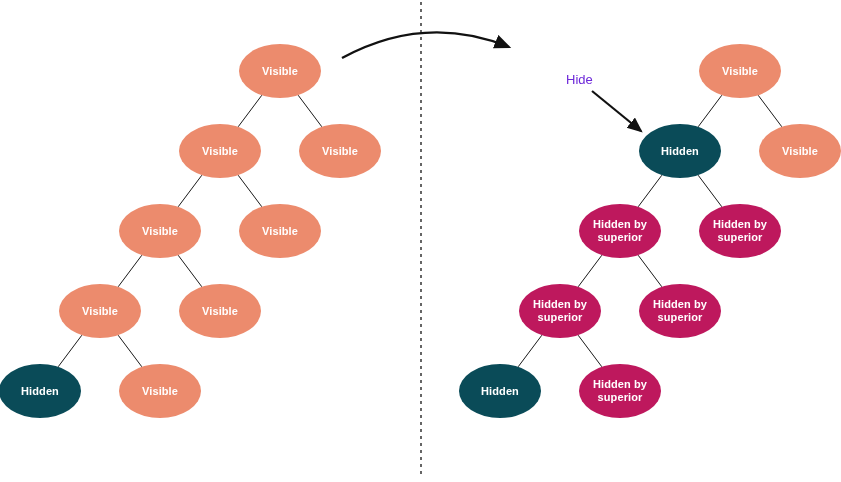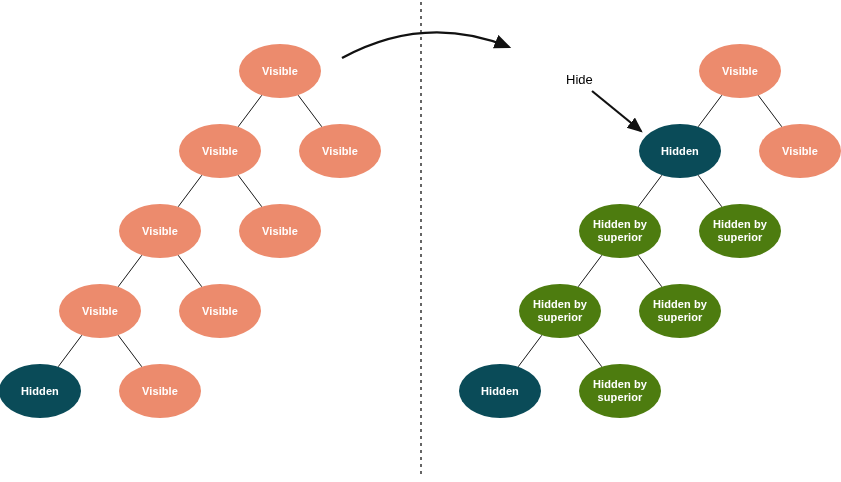--- a/index.html
+++ b/index.html
@@ -38,26 +38,26 @@
     font-size: 11px;
     font-weight: bold;
     line-height: 13px;
     letter-spacing: 0.1px;
     box-sizing: border-box;
     padding: 0 3px;
     white-space: pre-line;
   }
   .node.visible   { background: #ec8b6d; }
   .node.hidden    { background: #0a4b58; text-align: right; }
-  .node.inherited { background: #4d7c0f; }
+  .node.inherited { background: #be185d; }
 
   .hide-label {
     position: absolute;
     font-size: 13px;
-    color: #000000;
+    color: #6d28d9;
     font-weight: normal;
     white-space: nowrap;
   }
 </style>
 </head>
 <body>
 
 <div id="canvas">
 
   <svg id="edge-layer" viewBox="0 0 841 482" width="841" height="482" xmlns="http://www.w3.org/2000/svg">

